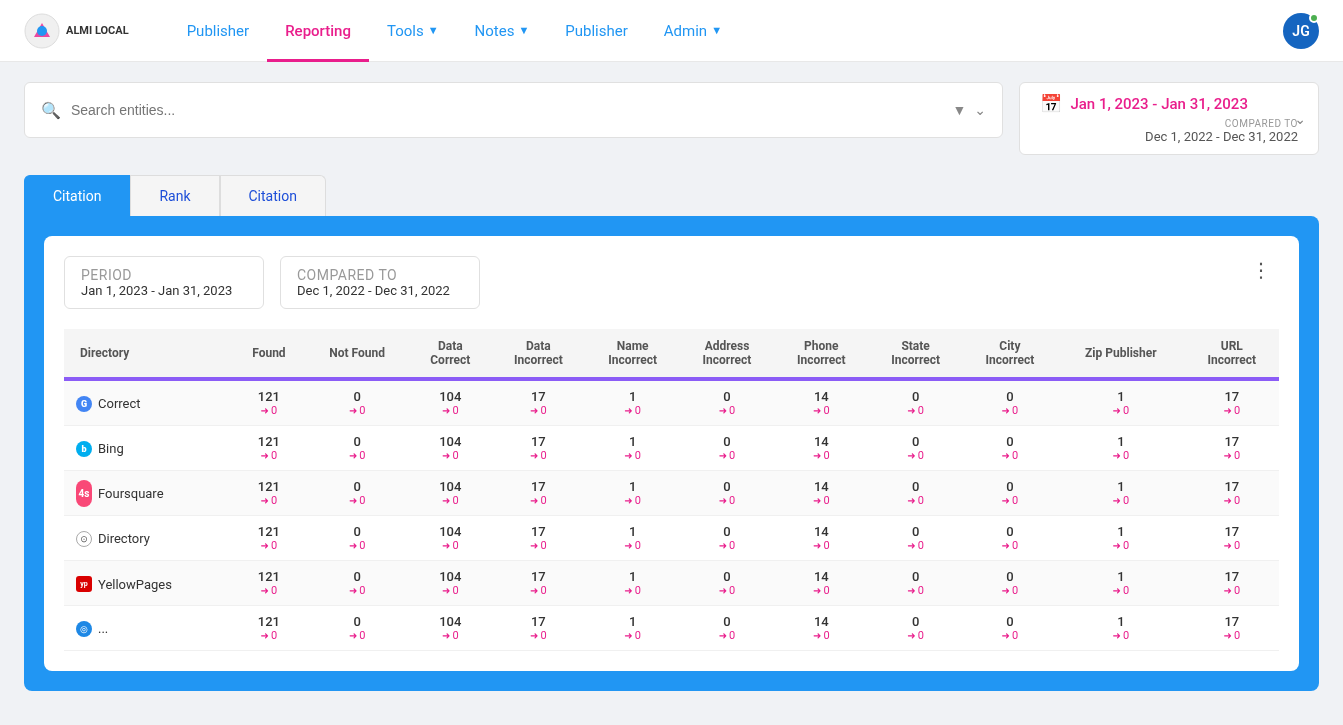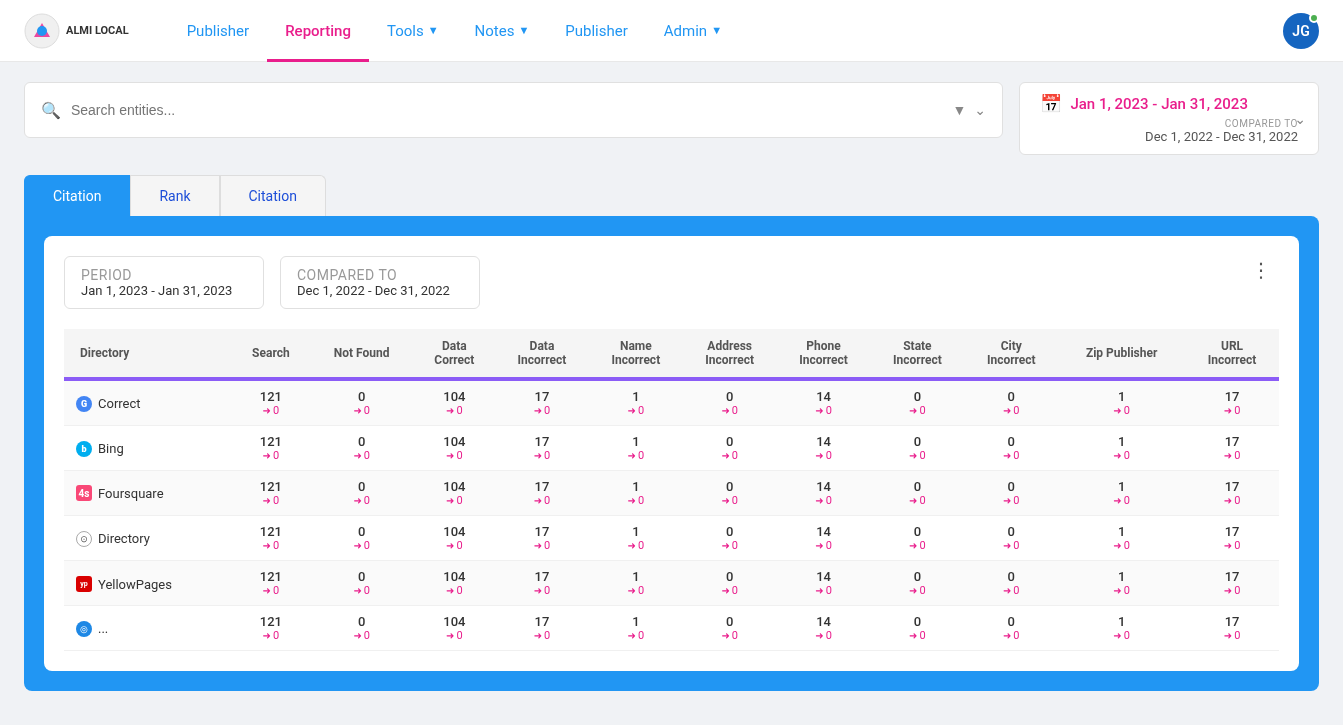--- a/index.html
+++ b/index.html
@@ -212,21 +212,21 @@
           <div class="period-label">COMPARED TO</div>
           <div class="period-value">Dec 1, 2022 - Dec 31, 2022</div>
         </div>
         <div class="period-more">⋮</div>
       </div>
 
       <table class="report-table">
         <thead>
           <tr>
             <th>Directory</th>
-            <th>Search</th>
+            <th>Found</th>
             <th>Not Found</th>
             <th>Data<br>Correct</th>
             <th>Data<br>Incorrect</th>
             <th>Name<br>Incorrect</th>
             <th>Address<br>Incorrect</th>
             <th>Phone<br>Incorrect</th>
             <th>State<br>Incorrect</th>
             <th>City<br>Incorrect</th>
             <th>Zip Publisher</th>
             <th>URL<br>Incorrect</th>
@@ -399,21 +399,21 @@
     <div class="cell-main">17</div>
     <div class="cell-delta" style="color:#e91e8c;font-size:11px;display:flex;align-items:center;justify-content:center;gap:2px;">
       <span style="font-size:10px;">➜</span>
       <span>0</span>
     </div>
   </td>
   </tr>
             <tr>
     <td>
       <span class="dir-icon">
-        <span style="background:#f94877;border-radius:3px;width:16px;height:16px;display:inline-flex;align-items:center;justify-content:center;color:#fff;font-size:10px;font-weight:700;">4s</span>
+        <span style="background:#f94877;border-radius:8px;width:16px;height:27px;display:inline-flex;align-items:center;justify-content:center;color:#fff;font-size:10px;font-weight:700;">4s</span>
         <span>Foursquare</span>
       </span>
     </td>
     <td>
     <div class="cell-main">121</div>
     <div class="cell-delta" style="color:#e91e8c;font-size:11px;display:flex;align-items:center;justify-content:center;gap:2px;">
       <span style="font-size:10px;">➜</span>
       <span>0</span>
     </div>
   </td>

